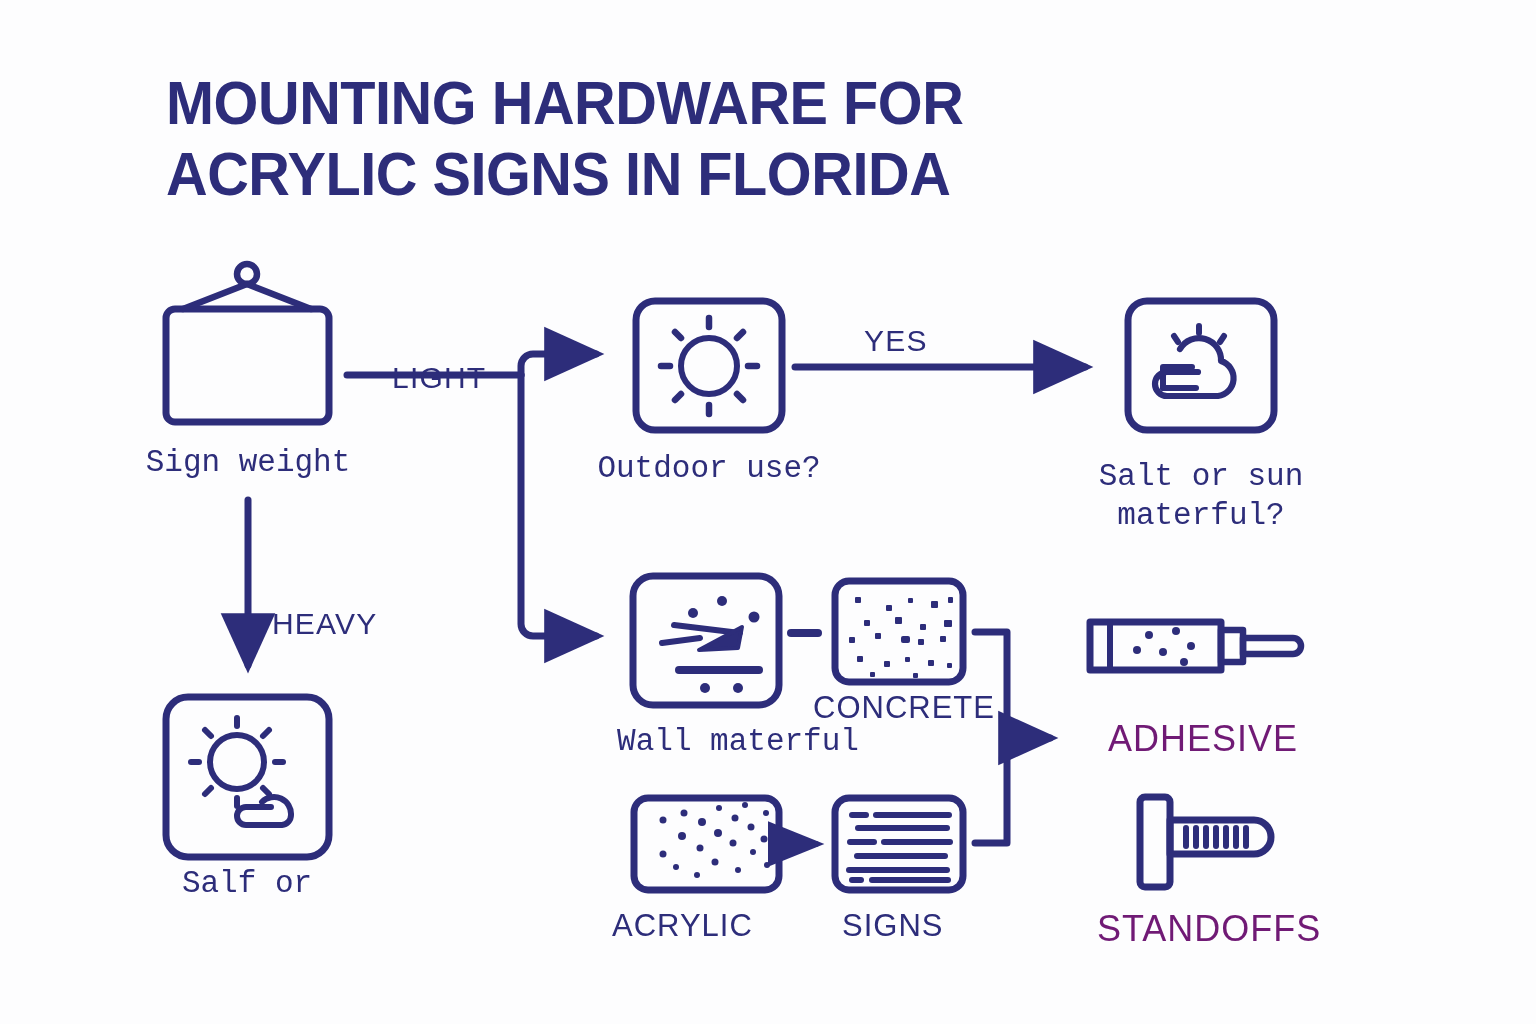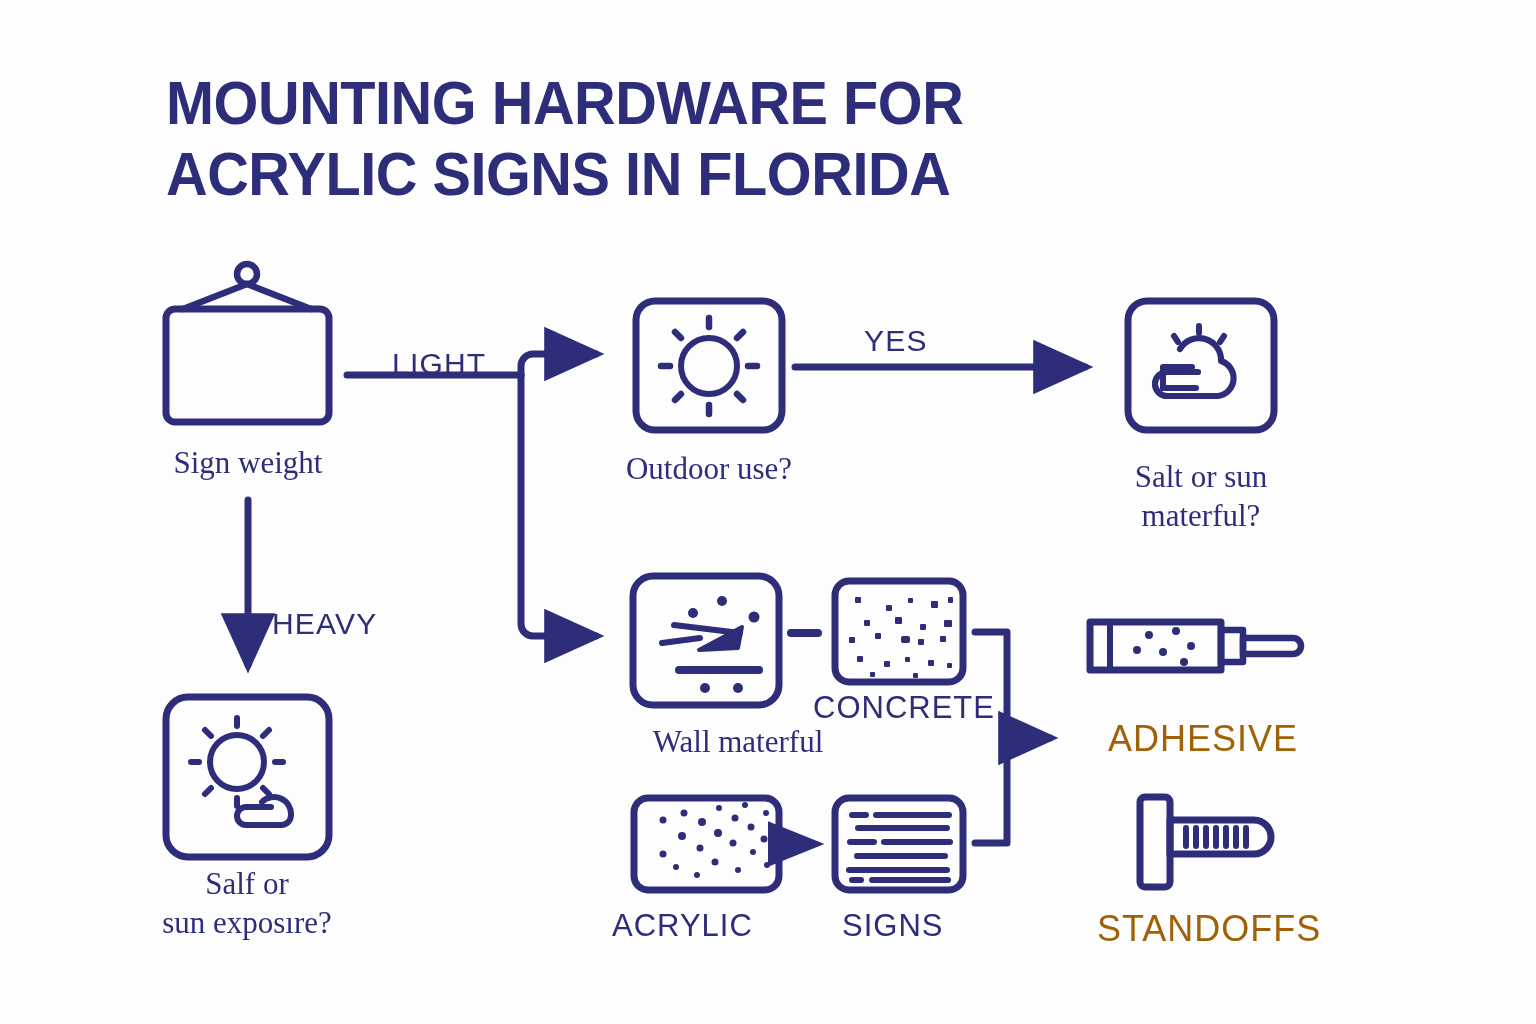--- a/index.html
+++ b/index.html
@@ -36,38 +36,38 @@
     line-height: 1.14;
     letter-spacing: -0.5px;
     transform: scaleX(0.93);
     transform-origin: left top;
   }
   .title-line { display: block; white-space: nowrap; }
 
   
   .node-label {
     color: #2d2d7a;
-    font-family: Liberation Serif, serif;
+    font-family: Liberation Mono, monospace;
     font-weight: normal;
     font-size: 31px;
     line-height: 1.25;
     text-align: center;
     letter-spacing: 0px;
   }
   
   .edge-label {
     color: #2d2d7a;
     font-family: "Liberation Sans", sans-serif;
     font-weight: normal;
     font-size: 30px;
     letter-spacing: 1.2px;
     white-space: nowrap;
   }
   .outcome-label {
-    color: #a16207;
+    color: #701a75;
     font-family: "Liberation Sans", sans-serif;
     font-weight: normal;
     font-size: 36px;
     letter-spacing: 1.0px;
     white-space: nowrap;
   }
   .material-label {
     color: #2d2d7a;
     font-family: "Liberation Sans", sans-serif;
     font-weight: normal;
@@ -298,36 +298,35 @@
     </g>
   </svg>
 
   <div id="title-block" class="abs">
     <span class="title-line">MOUNTING HARDWARE FOR</span>
     <span class="title-line">ACRYLIC SIGNS IN FLORIDA</span>
   </div>
 
   <div class="abs node-label" style="left:96px; top:444px; width:304px;">Sign weight</div>
 
-  <div class="abs edge-label" style="left:392px; top:347px;">LIGHT</div>
+  <div class="abs edge-label" style="left:392px; top:361px;">LIGHT</div>
 
   <div class="abs edge-label" style="left:272px; top:607px;">HEAVY</div>
 
   <div class="abs edge-label" style="left:864px; top:324px;">YES</div>
 
   <div class="abs node-label" style="left:559px; top:450px; width:300px;">Outdoor use?</div>
 
   <div class="abs node-label" style="left:1051px; top:458px; width:300px;">
     <div>Salt or sun</div>
     <div>materful?</div>
   </div>
 
   <div class="abs node-label" style="left:97px; top:865px; width:300px;">
     <div>Salf or</div>
-    <div>sun exposıre?</div>
   </div>
 
   <div class="abs node-label" style="left:588px; top:723px; width:300px;">Wall materful</div>
 
   <div class="abs material-label" style="left:813px; top:690px;">CONCRETE</div>
 
   <div class="abs material-label" style="left:612px; top:908px;">ACRYLIC</div>
 
   <div class="abs material-label" style="left:842px; top:908px;">SIGNS</div>
 

